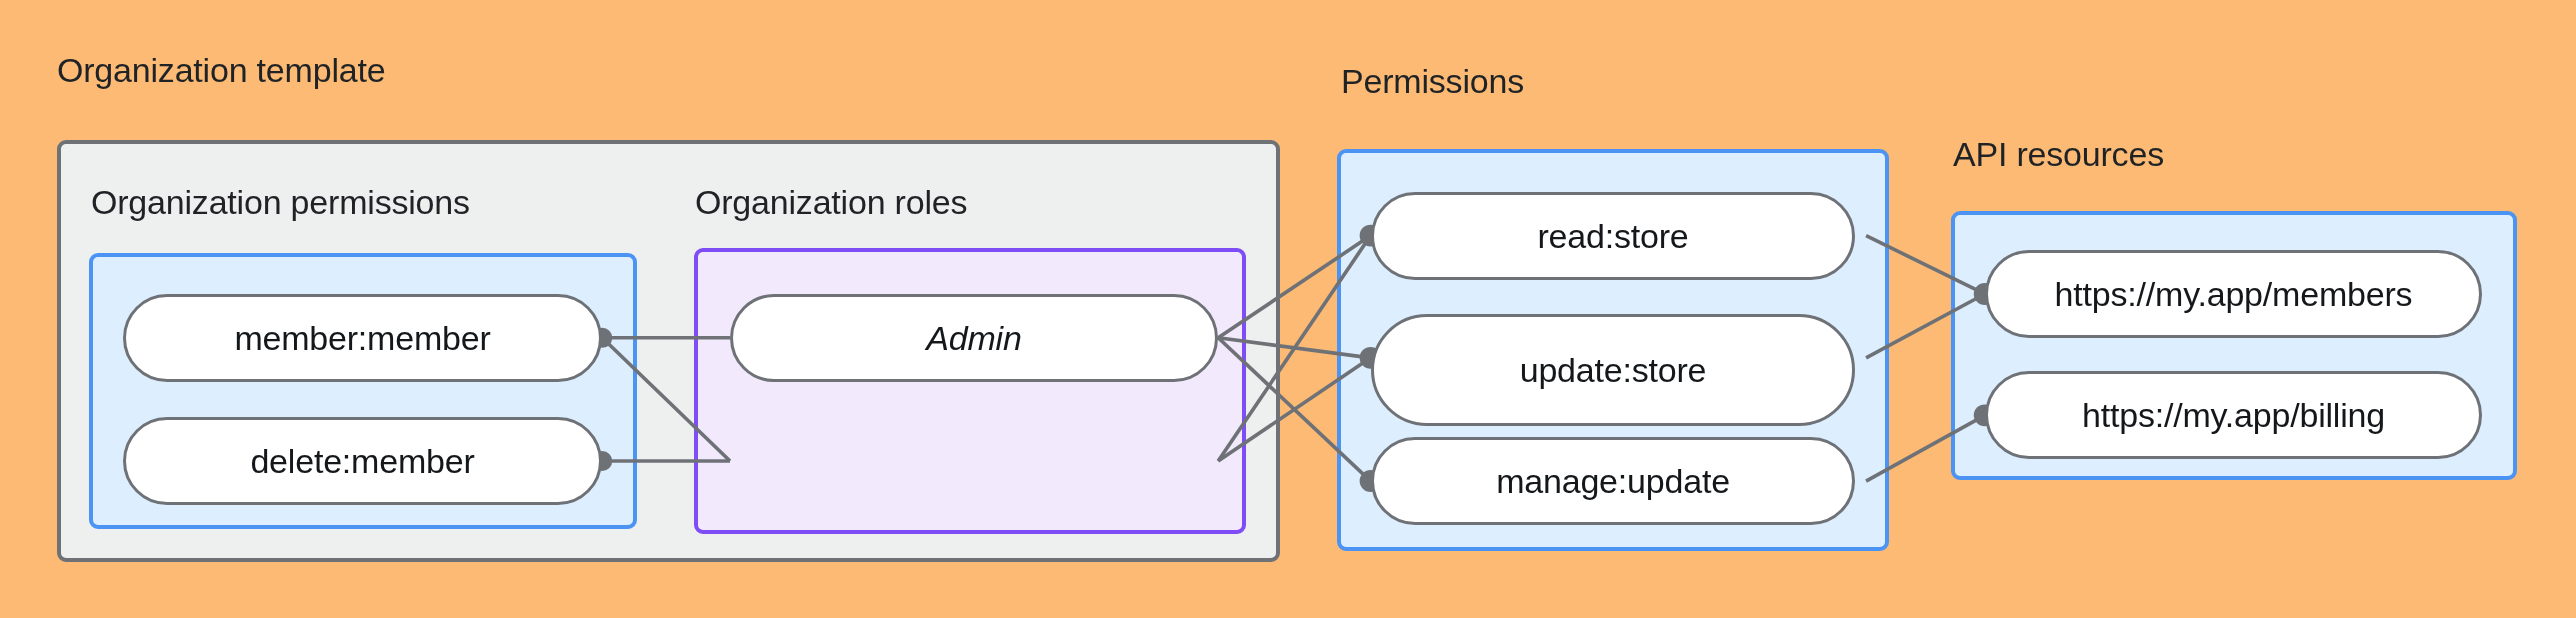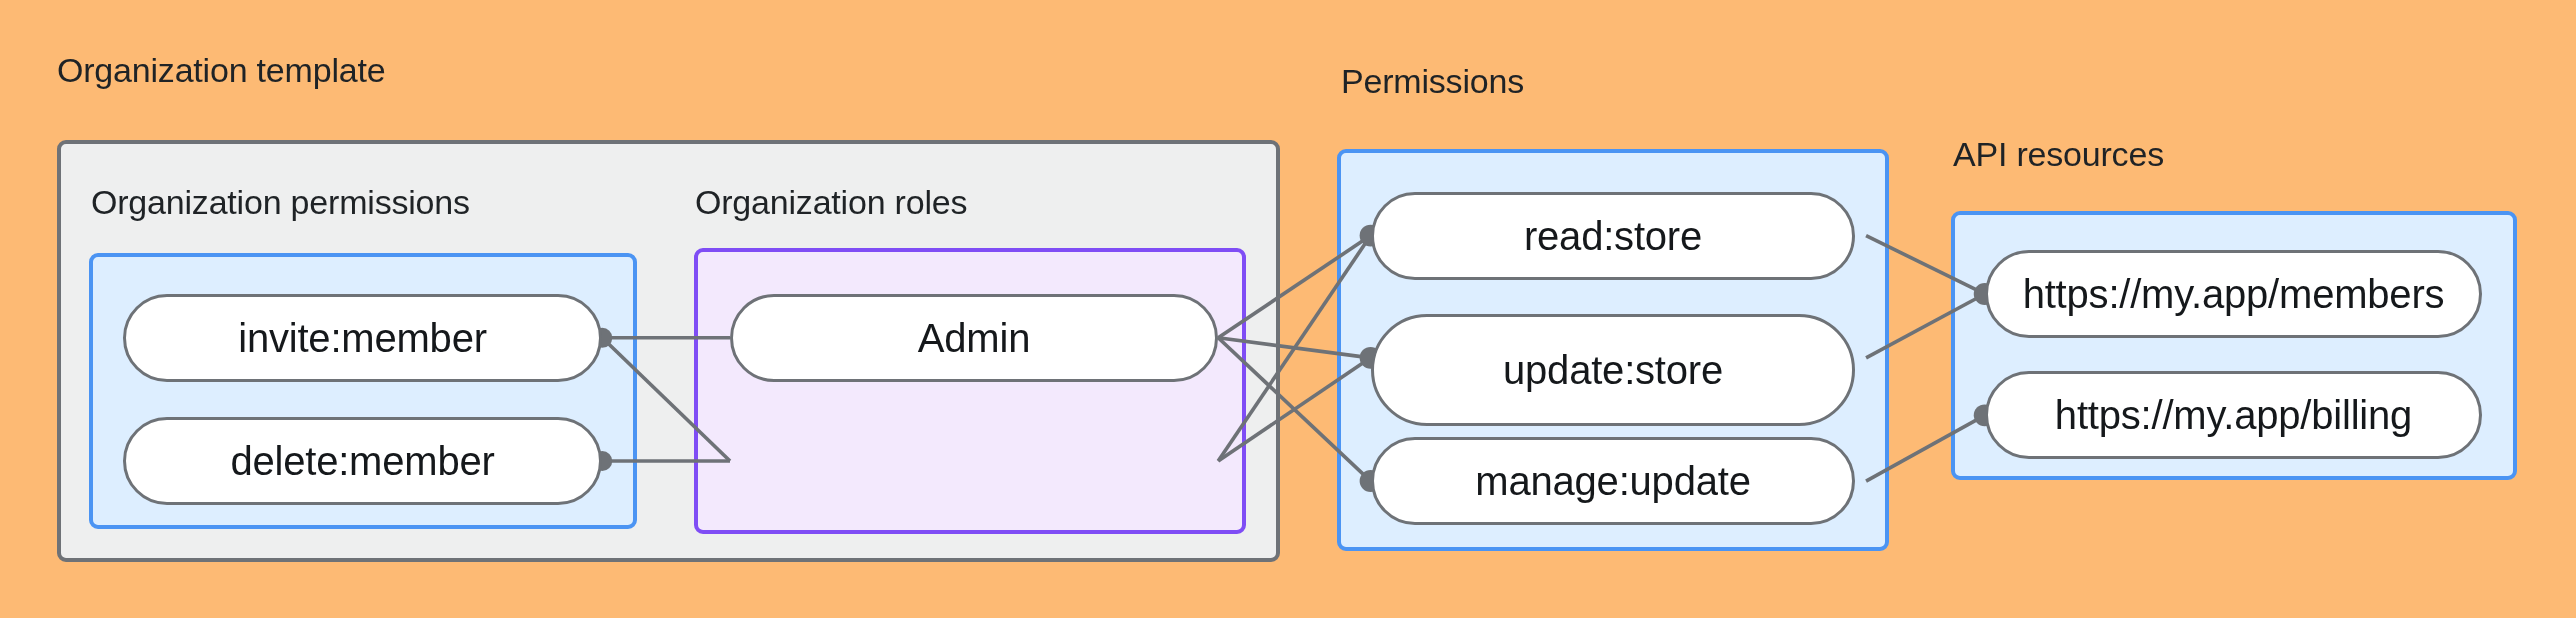--- a/index.html
+++ b/index.html
@@ -59,21 +59,21 @@
   
   .pill {
     position: absolute;
     box-sizing: border-box;
     background: #ffffff;
     border: 3.7px solid #6e7277;
     border-radius: 912px;
     display: flex;
     align-items: center;
     justify-content: center;
-    font-size: 40px;
+    font-size: 34px;
     color: #15181b;
     letter-spacing: -0.2px;
     white-space: nowrap;
   }
 
   
   #edges {
     position: absolute;
     left: 0;
     top: 0;
@@ -124,24 +124,24 @@
   <div class="box box-outer-gray" style="left:57px; top:140px; width:1223px; height:422px; z-index:1;"></div>
 
   <div class="inner-label" style="left:91px; top:185px; z-index:6;">Organization permissions</div>
 
   <div class="box box-blue" style="left:89px; top:253px; width:548px; height:276px; z-index:2;"></div>
 
   <div class="inner-label" style="left:695px; top:185px; z-index:6;">Organization roles</div>
 
   <div class="box box-purple" style="left:694px; top:248px; width:552px; height:286px; z-index:2;"></div>
 
-  <div class="pill" style="left:123px; top:294px; width:479px; height:88px; z-index:10;">invite:member</div>
+  <div class="pill" style="left:123px; top:294px; width:479px; height:88px; z-index:10;">member:member</div>
   <div class="pill" style="left:123px; top:417px; width:479px; height:88px; z-index:10;">delete:member</div>
 
-  <div class="pill" style="left:730px; top:294px; width:488px; height:88px; z-index:10;">Admin</div>
+  <div class="pill" style="left:730px; top:294px; width:488px; height:88px; z-index:10;font-style:italic;">Admin</div>
 
   <div class="group-label" style="left:1341px; top:64px;">Permissions</div>
 
   <div class="box box-blue" style="left:1337px; top:149px; width:552px; height:402px; z-index:2;"></div>
 
   <div class="pill" style="left:1371px; top:192px; width:484px; height:88px; z-index:10;">read:store</div>
   <div class="pill" style="left:1371px; top:314px; width:484px; height:112px; z-index:10;">update:store</div>
   <div class="pill" style="left:1371px; top:437px; width:484px; height:88px; z-index:10;">manage:update</div>
 
   <div class="group-label" style="left:1953px; top:137px;">API resources</div>

